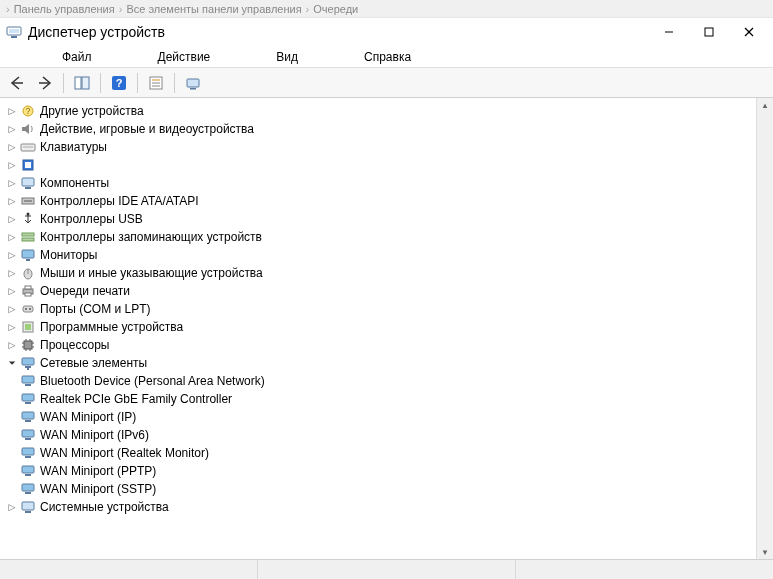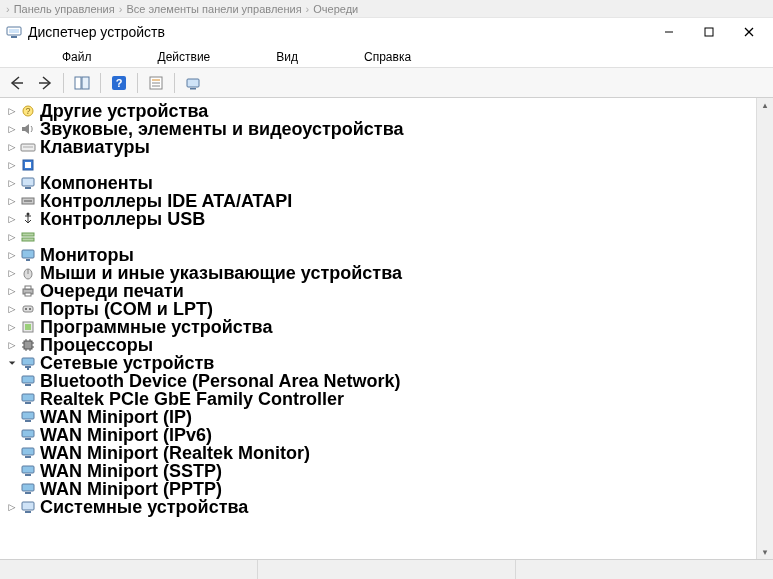--- a/index.html
+++ b/index.html
@@ -113,21 +113,21 @@
     flex-shrink:0;
   }
   .expander.blank { visibility:hidden; }
   .node-icon {
     width:16px; height:16px;
     display:flex; align-items:center; justify-content:center;
     margin-right:4px;
     flex-shrink:0;
   }
   .node-icon svg { width:16px; height:16px; }
-  .node-label { font-size:18px;font-weight:bold; }
+  .node-label { font-size:12px; }
   .children { padding-left: 20px; }
   .indent1 { padding-left: 18px; }
 
   .statusbar {
     height:20px;
     border-top:1px solid #d0d0d0;
     background:#f0f0f0;
     display:flex;
   }
   .statusbar .pane { flex:1; border-right:1px solid #d8d8d8; }
@@ -245,21 +245,21 @@
         </li>
       <li>
           <div class="node">
         <span class="expander">▷</span>
         <span class="node-icon">
               <svg viewBox="0 0 16 16">
                 <path d="M2 6h3l4-3v10l-4-3H2z" fill="#888"></path>
                 <path d="M11 5c1.5 1 1.5 5 0 6" fill="none" stroke="#888"></path>
               </svg>
             </span>
-        <span class="node-label">Звуковые, элементы и видеоустройства</span>
+        <span class="node-label">Действие, игровые и видеоустройства</span>
       </div>
         </li>
       <li>
           <div class="node">
         <span class="expander">▷</span>
         <span class="node-icon">
               <svg viewBox="0 0 16 16">
                 <rect x="1" y="5" width="14" height="7" rx="1" fill="#eee" stroke="#888"></rect>
                 <line x1="3" y1="8" x2="13" y2="8" stroke="#aaa"></line>
               </svg>
@@ -316,20 +316,21 @@
         </li>
       <li>
           <div class="node">
         <span class="expander">▷</span>
         <span class="node-icon">
               <svg viewBox="0 0 16 16">
                 <rect x="2" y="4" width="12" height="3" fill="#b8d4a8" stroke="#6a9e55"></rect>
                 <rect x="2" y="9" width="12" height="3" fill="#b8d4a8" stroke="#6a9e55"></rect>
               </svg>
             </span>
+        <span class="node-label">Контроллеры запоминающих устройств</span>
       </div>
         </li>
       <li>
           <div class="node">
         <span class="expander">▷</span>
         <span class="node-icon">
               <svg viewBox="0 0 16 16">
                 <rect x="2" y="3" width="12" height="8" rx="1" fill="#8fc4e8" stroke="#5a7aa0"></rect>
                 <rect x="6" y="12" width="4" height="2" fill="#5a7aa0"></rect>
               </svg>
@@ -410,21 +411,21 @@
       <li>
         <div class="node">
           <span class="expander" style="color:#333;">⏷</span>
           <span class="node-icon">
               <svg viewBox="0 0 16 16">
                 <rect x="2" y="3" width="12" height="7" rx="1" fill="#8fc4e8" stroke="#5a7aa0"></rect>
                 <rect x="5" y="11" width="6" height="2" fill="#5a7aa0"></rect>
                 <line x1="8" y1="13" x2="8" y2="15" stroke="#5a7aa0" stroke-width="2"></line>
               </svg>
             </span>
-          <span class="node-label">Сетевые устройств</span>
+          <span class="node-label">Сетевые элементы</span>
         </div>
         <ul class="children">
           <li>
               <div class="node">
             <span class="expander blank">▷</span>
             <span class="node-icon">
                   <svg viewBox="0 0 16 16">
                     <rect x="2" y="3" width="12" height="7" rx="1" fill="#8fc4e8" stroke="#5a7aa0"></rect>
                     <rect x="5" y="11" width="6" height="2" fill="#5a7aa0"></rect>
                   </svg>
@@ -482,33 +483,33 @@
             </li>
           <li>
               <div class="node">
             <span class="expander blank">▷</span>
             <span class="node-icon">
                   <svg viewBox="0 0 16 16">
                     <rect x="2" y="3" width="12" height="7" rx="1" fill="#8fc4e8" stroke="#5a7aa0"></rect>
                     <rect x="5" y="11" width="6" height="2" fill="#5a7aa0"></rect>
                   </svg>
                 </span>
+            <span class="node-label">WAN Miniport (PPTP)</span>
+          </div>
+            </li>
+          <li>
+              <div class="node">
+            <span class="expander blank">▷</span>
+            <span class="node-icon">
+                  <svg viewBox="0 0 16 16">
+                    <rect x="2" y="3" width="12" height="7" rx="1" fill="#8fc4e8" stroke="#5a7aa0"></rect>
+                    <rect x="5" y="11" width="6" height="2" fill="#5a7aa0"></rect>
+                  </svg>
+                </span>
             <span class="node-label">WAN Miniport (SSTP)</span>
-          </div>
-            </li>
-          <li>
-              <div class="node">
-            <span class="expander blank">▷</span>
-            <span class="node-icon">
-                  <svg viewBox="0 0 16 16">
-                    <rect x="2" y="3" width="12" height="7" rx="1" fill="#8fc4e8" stroke="#5a7aa0"></rect>
-                    <rect x="5" y="11" width="6" height="2" fill="#5a7aa0"></rect>
-                  </svg>
-                </span>
-            <span class="node-label">WAN Miniport (PPTP)</span>
           </div>
             </li>
         </ul>
       </li>
 
       <li>
           <div class="node">
         <span class="expander">▷</span>
         <span class="node-icon">
               <svg viewBox="0 0 16 16">

